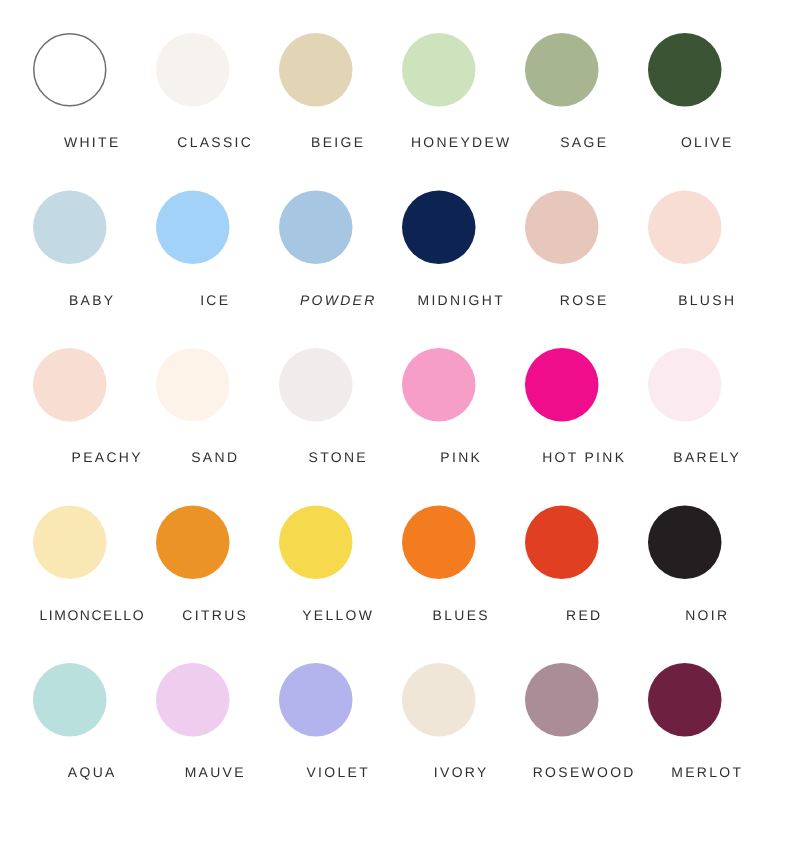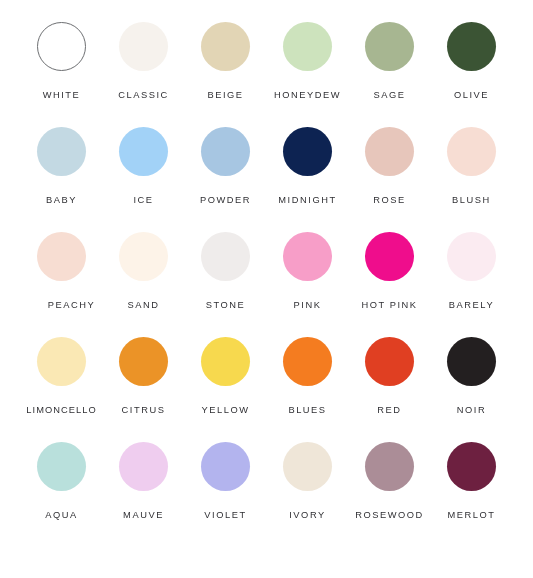--- a/index.html
+++ b/index.html
@@ -28,21 +28,20 @@
     flex-direction: row;
     justify-content: space-between;
     align-items: flex-start;
     height: 105px;
     padding: 0 14px;
   }
   .swatch-cell {
     width: 79px;
     display: flex;
     flex-direction: column;
-    align-items: center;
   }
   .swatch-dot {
     width: 49px;
     height: 49px;
     border-radius: 50%;
     display: block;
   }
   .swatch-dot.outlined {
     border: 1px solid #6d6f72;
     width: 47px;
@@ -97,21 +96,21 @@
       <div class="swatch-cell">
         <span class="swatch-dot" style="background: rgb(195, 217, 227);"></span>
         <span class="swatch-label" style="color: rgb(47, 47, 51);">BABY</span>
       </div>
       <div class="swatch-cell">
         <span class="swatch-dot" style="background: rgb(162, 210, 247);"></span>
         <span class="swatch-label" style="color: rgb(47, 47, 51);">ICE</span>
       </div>
       <div class="swatch-cell">
         <span class="swatch-dot" style="background: rgb(167, 198, 226);"></span>
-        <span class="swatch-label" style="color: rgb(47, 47, 51);">POWDER</span>
+        <span class="swatch-label" style="color: rgb(47, 47, 51); font-style: italic;">POWDER</span>
       </div>
       <div class="swatch-cell">
         <span class="swatch-dot" style="background: rgb(13, 35, 82);"></span>
         <span class="swatch-label" style="color: rgb(47, 47, 51);">MIDNIGHT</span>
       </div>
       <div class="swatch-cell">
         <span class="swatch-dot" style="background: rgb(231, 198, 187);"></span>
         <span class="swatch-label" style="color: rgb(47, 47, 51); margin-top: 20px;">ROSE</span>
       </div>
       <div class="swatch-cell">

